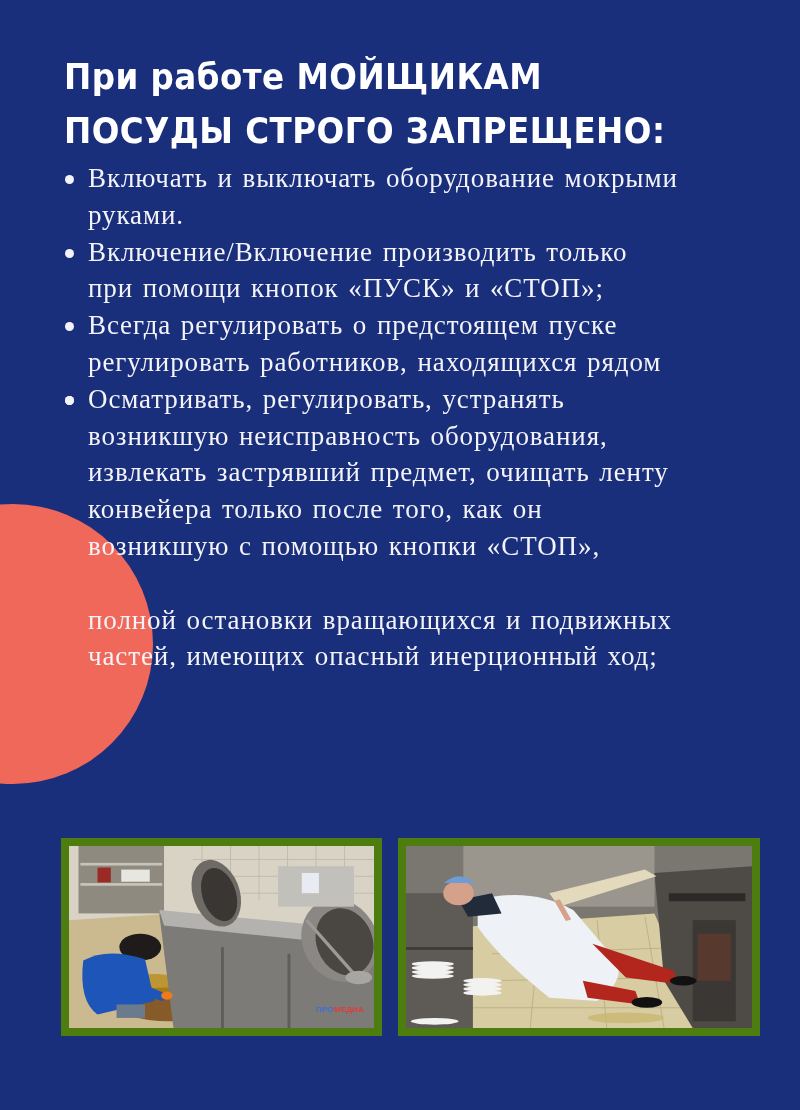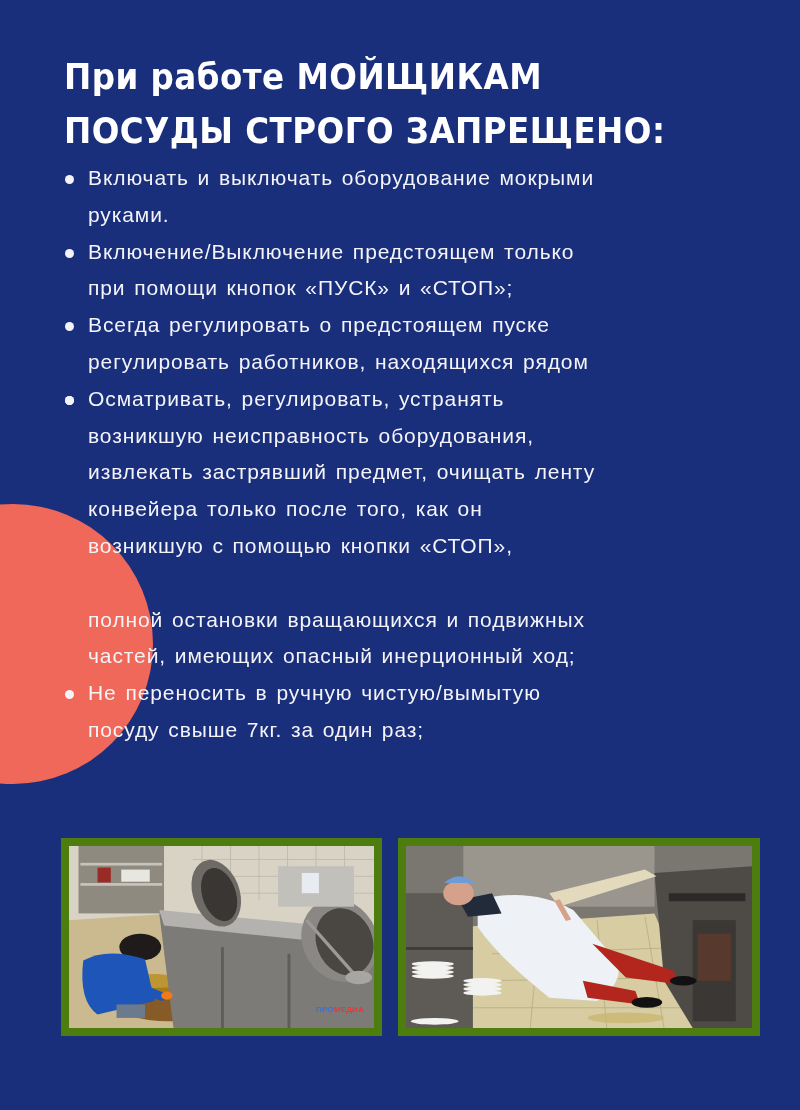--- a/index.html
+++ b/index.html
@@ -46,22 +46,22 @@
       top: 160px;
       width: 720px;
       margin: 0;
       padding: 0;
       list-style: none;
       z-index: 1;
     }
     .rule {
       position: relative;
       padding-left: 26px;
-      font-family: Liberation Sans, sans-serif;
-      font-size: 21px;
+      font-family: Liberation Serif, serif;
+      font-size: 27px;
       line-height: 36.8px;
       letter-spacing: 0.9px;
       word-spacing: 2px;
       color: #f4f4f8;
     }
     .rule .bullet {
       position: absolute;
       left: 3px;
       top: 15px;
       width: 9px;
@@ -124,46 +124,41 @@
 </h1>
 
 <ul class="rules">
   <li class="rule">
     <span class="bullet"></span>
     <span>Включать и выключать оборудование мокрыми</span><br>
     <span>руками.</span>
   </li>
   <li class="rule">
     <span class="bullet"></span>
-    <span>Включение/Выключение предстоящем только</span><br>
+    <span>Включение/Включение производить только</span><br>
     <span>при помощи кнопок «ПУСК» и «СТОП»;</span>
   </li>
   <li class="rule">
     <span class="bullet"></span>
     <span>Всегда регулировать о предстоящем пуске</span><br>
     <span>регулировать работников, находящихся рядом</span>
   </li>
   <li class="rule">
     <span class="bullet"></span>
   </li>
   <li class="rule">
     <span class="bullet"></span>
     <span>Осматривать, регулировать, устранять</span><br>
     <span>возникшую неисправность оборудования,</span><br>
     <span>извлекать застрявший предмет, очищать ленту</span><br>
     <span>конвейера только после того, как он</span><br>
     <span>возникшую с помощью кнопки «СТОП»,</span><br>
     <br>
     <span>полной остановки вращающихся и подвижных</span><br>
     <span>частей, имеющих опасный инерционный ход;</span>
-  </li>
-  <li class="rule">
-    <span class="bullet"></span>
-    <span>Не переносить в ручную чистую/вымытую</span><br>
-    <span>посуду свыше 7кг. за один раз;</span>
   </li>
 </ul>
 
 <div class="photo photo-left">
   <svg viewBox="0 0 321 270" preserveAspectRatio="none">
 
     <rect x="0" y="0" width="321" height="270" fill="#d9d3c6"></rect>
     <g stroke="#bdb6a8" stroke-width="1">
       <line x1="140" y1="0" x2="140" y2="80"></line>
         <line x1="170" y1="0" x2="170" y2="80"></line>

